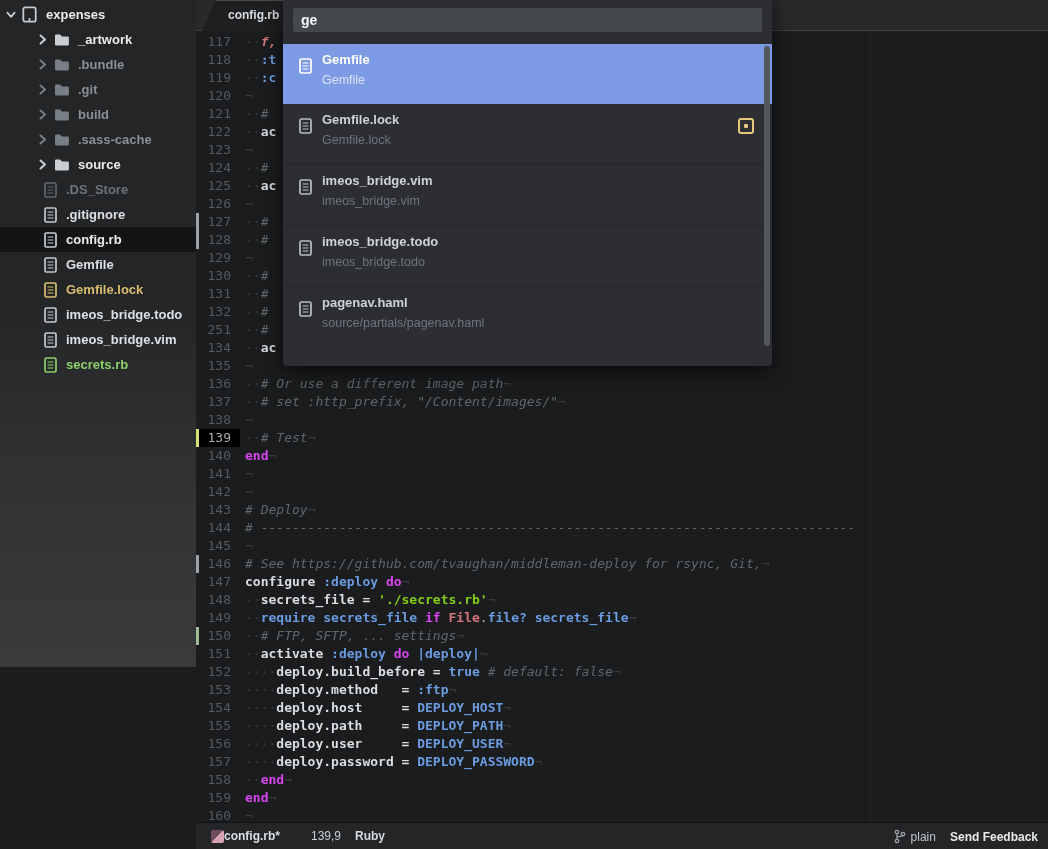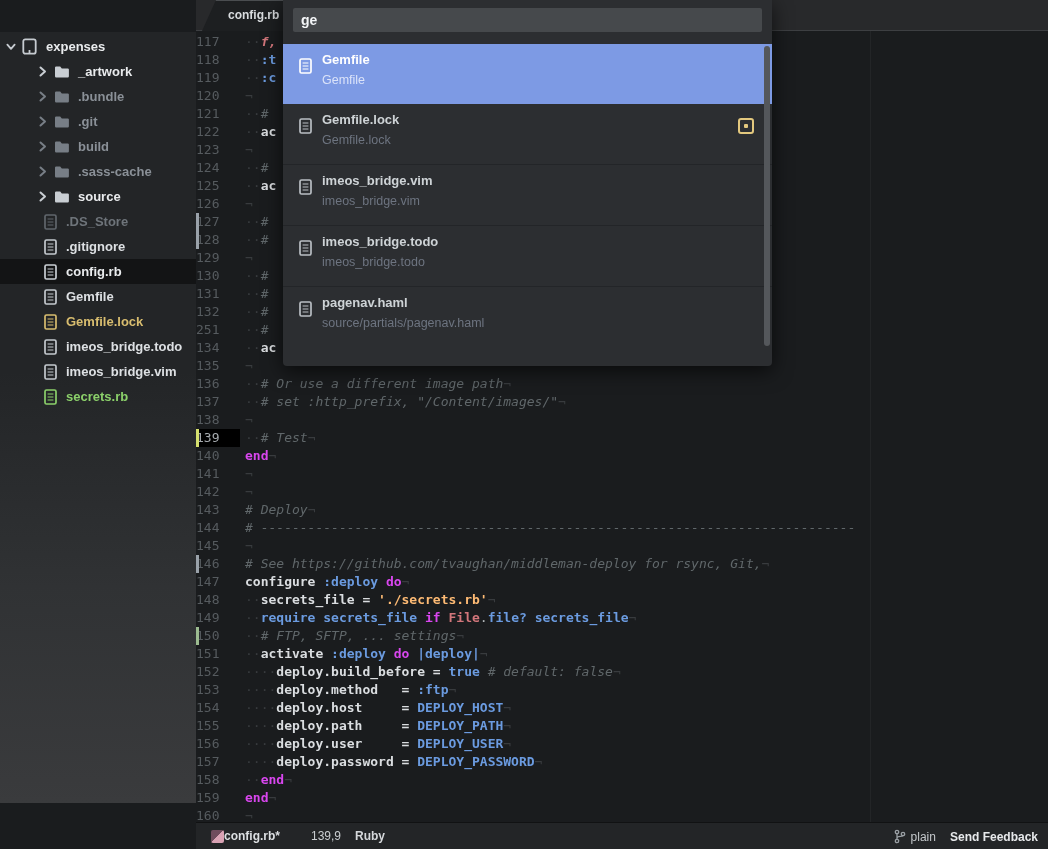--- a/index.html
+++ b/index.html
@@ -3,24 +3,23 @@
 <meta charset="utf-8">
 <style>
   html,body{margin:0;padding:0;}
   body{
     width:1048px;height:849px;position:relative;overflow:hidden;
     background:#1a1c1e;font-family:"Liberation Sans",sans-serif;
     -webkit-font-smoothing:antialiased;
   }
   
   .sidebar{
-    position:absolute;left:0;top:0;width:196px;height:771px;
+    position:absolute;left:0;top:0;width:196px;height:667px;
     background:linear-gradient(180deg,#232527 0%,#232527 44%,#303234 72%,#3a3b3d 100%);
     z-index:5;
-    margin-top:32px;
   }
   .tree{padding-top:2px;}
   .tree-row{height:25px;display:flex;align-items:center;font-size:13px;font-weight:bold;position:relative;}
   .tree-row.selected{background:#131415;}
   .tree-row .chev{width:10px;display:flex;justify-content:center;flex:none;}
   .tree-row .ticon{display:flex;align-items:center;flex:none;margin-left:6px;}
   .tree-row .tlabel{margin-left:9px;white-space:nowrap;}
   .row-root{padding-left:6px;}
   .row-folder{padding-left:38px;}
   .row-file{padding-left:38px;}
@@ -45,29 +44,29 @@
   }
   .wrap-guide{position:absolute;left:674px;top:0;bottom:0;width:1px;background:rgba(255,255,255,0.045);}
   #code-area{padding-top:2px;}
   .code-line{
     position:relative;height:18px;display:flex;
     font-family:"DejaVu Sans Mono",monospace;font-size:13px;line-height:18px;white-space:pre;
   }
   .marker{position:absolute;left:0;top:0;width:3px;height:18px;}
   .gutter{
     width:44px;padding-right:9px;box-sizing:border-box;flex:none;
-    color:#565b5f;
+    text-align:right;color:#565b5f;
   }
   .gutter.cur{background:#000000;color:#a6abaf;}
   .code-text{margin-left:5px;}
   .tok-c{color:#60676a;font-style:italic;}
   .tok-k{color:#d946ef;font-weight:bold;}
   .tok-b{color:#6b9be0;font-weight:bold;}
   .tok-w{color:#dadde0;font-weight:bold;}
-  .tok-s{color:#fdba74;font-weight:bold;}
+  .tok-s{color:#84cc16;font-weight:bold;}
   .tok-r{color:#d2767b;font-weight:bold;}
   .tok-ri{color:#d2767b;font-weight:bold;font-style:italic;}
   .tok-p{color:#b3b8bb;}
   .tok-dim{color:#383b3e;}
   
   .statusbar{
     position:absolute;left:196px;bottom:0;width:852px;height:26px;
     background:#232527;border-top:1px solid #111213;
     display:flex;align-items:center;font-size:12px;color:#caced1;z-index:6;
   }

